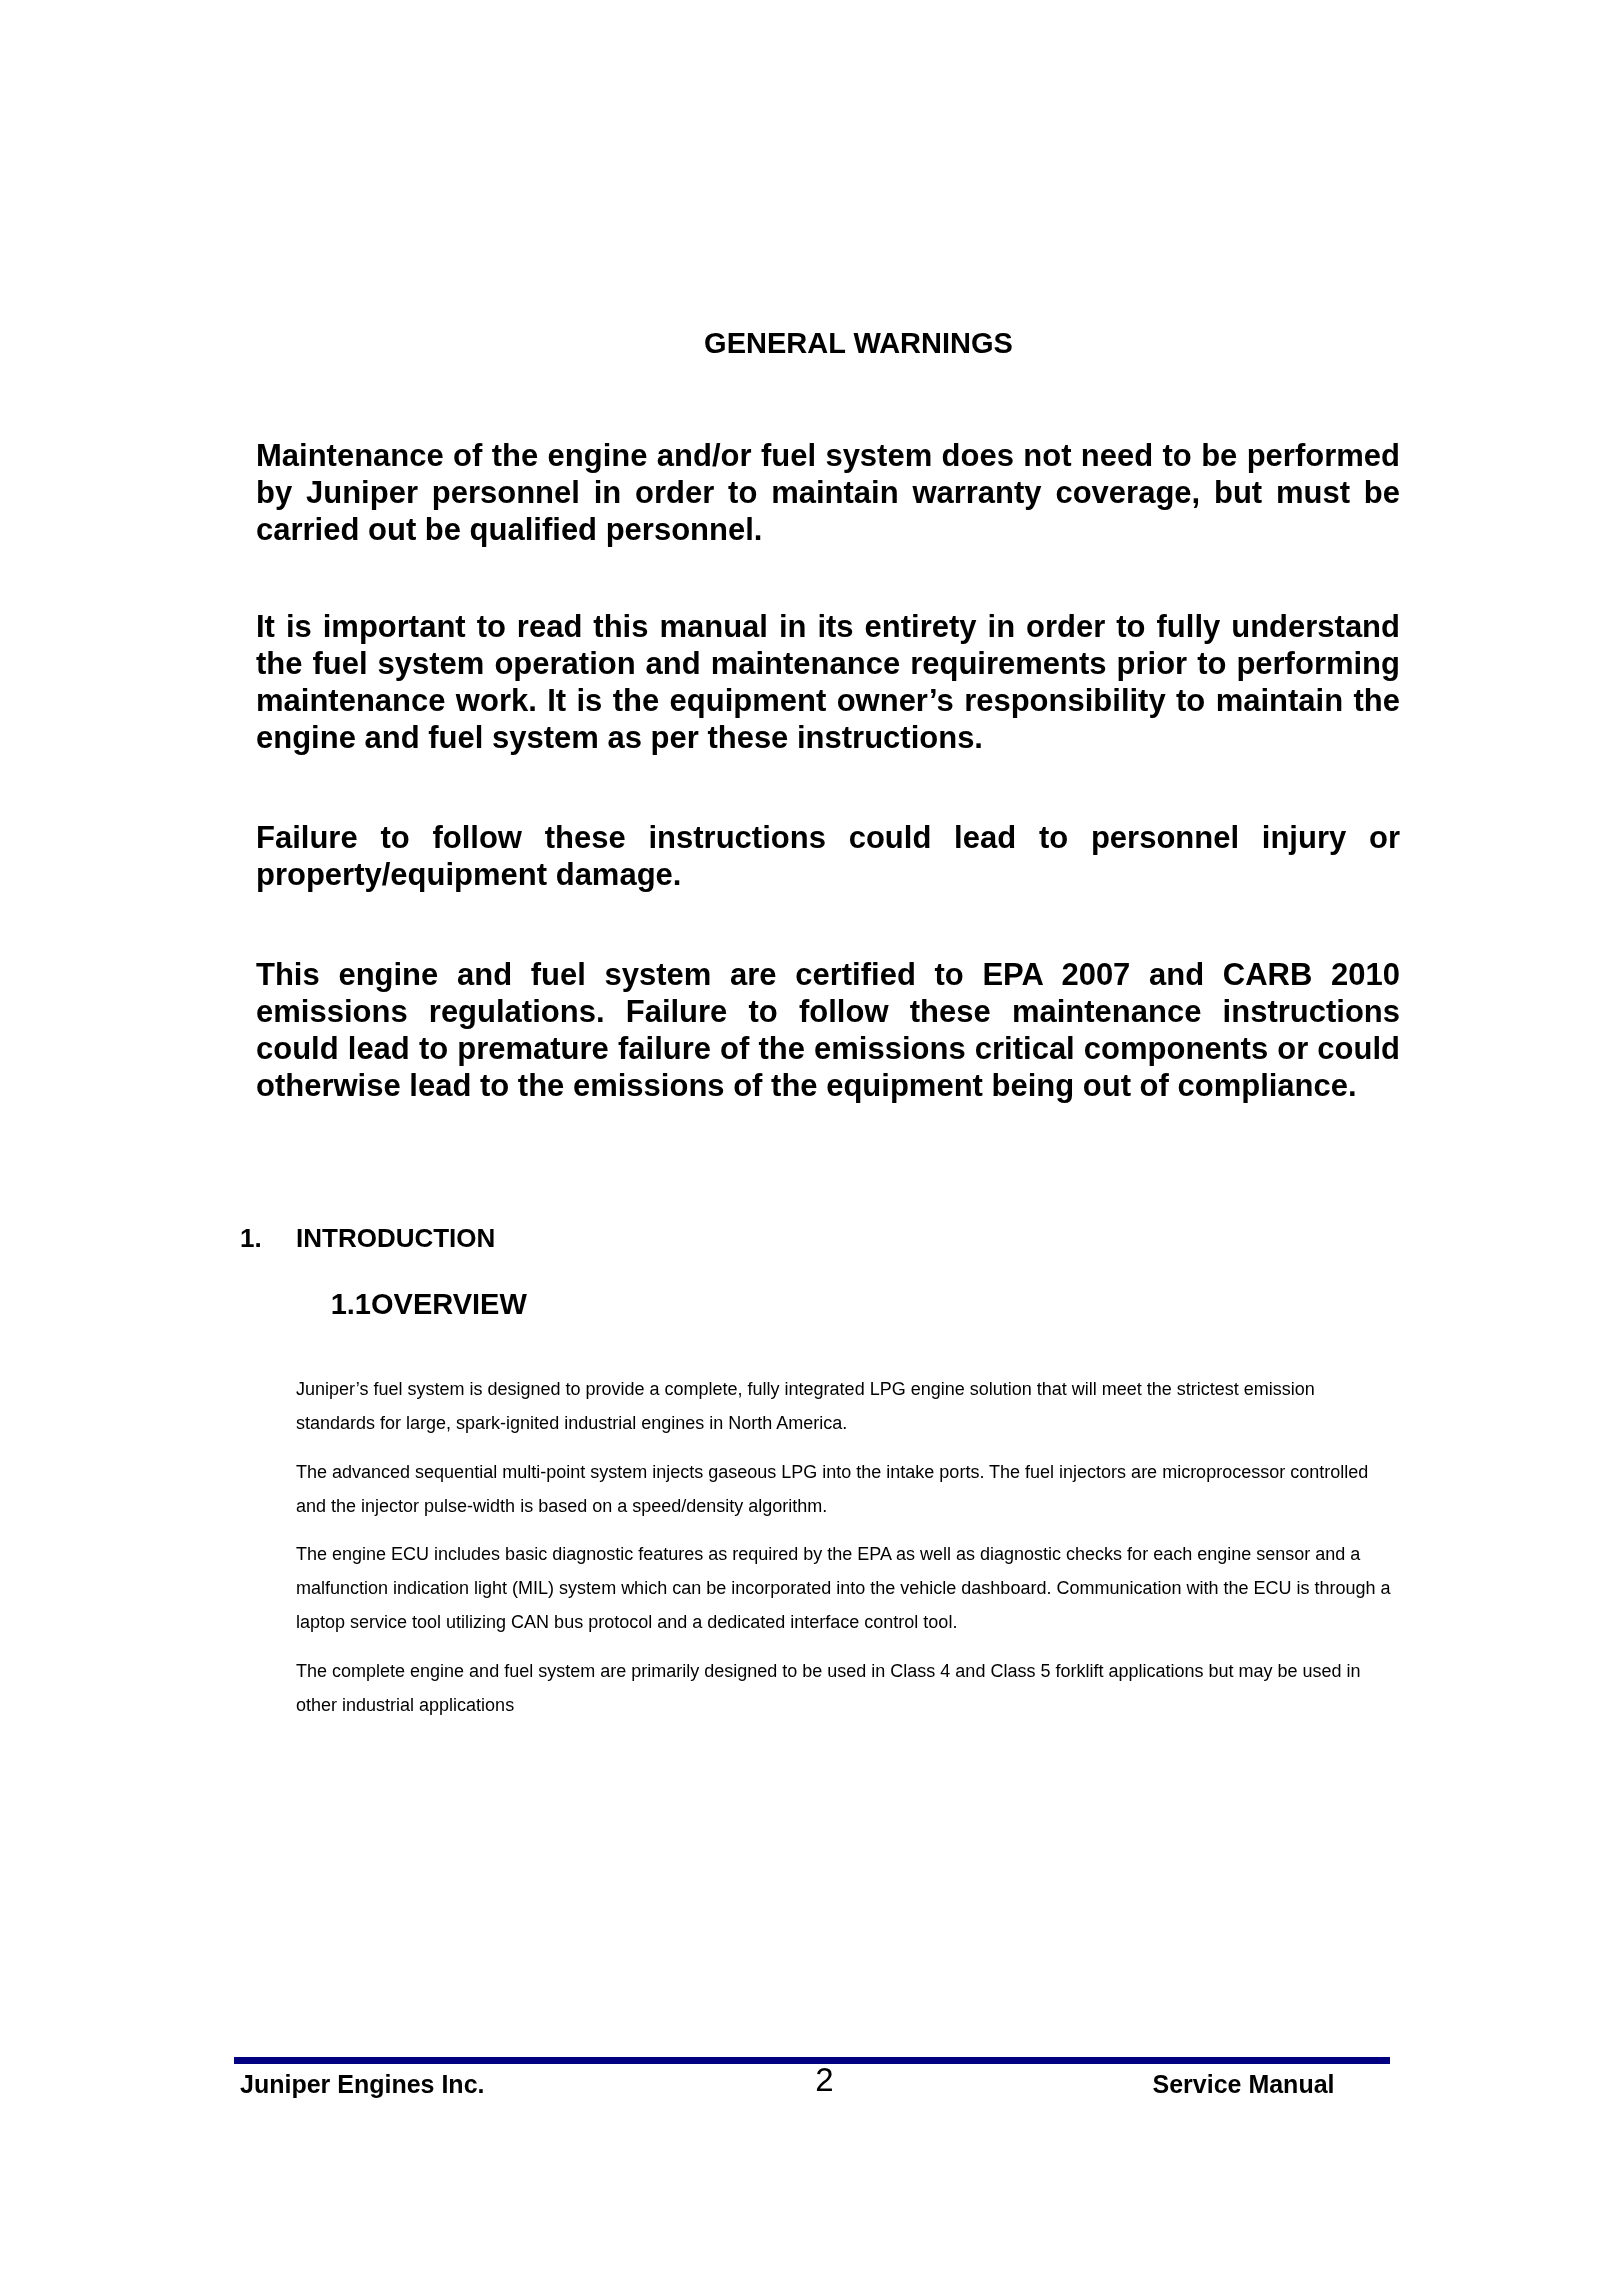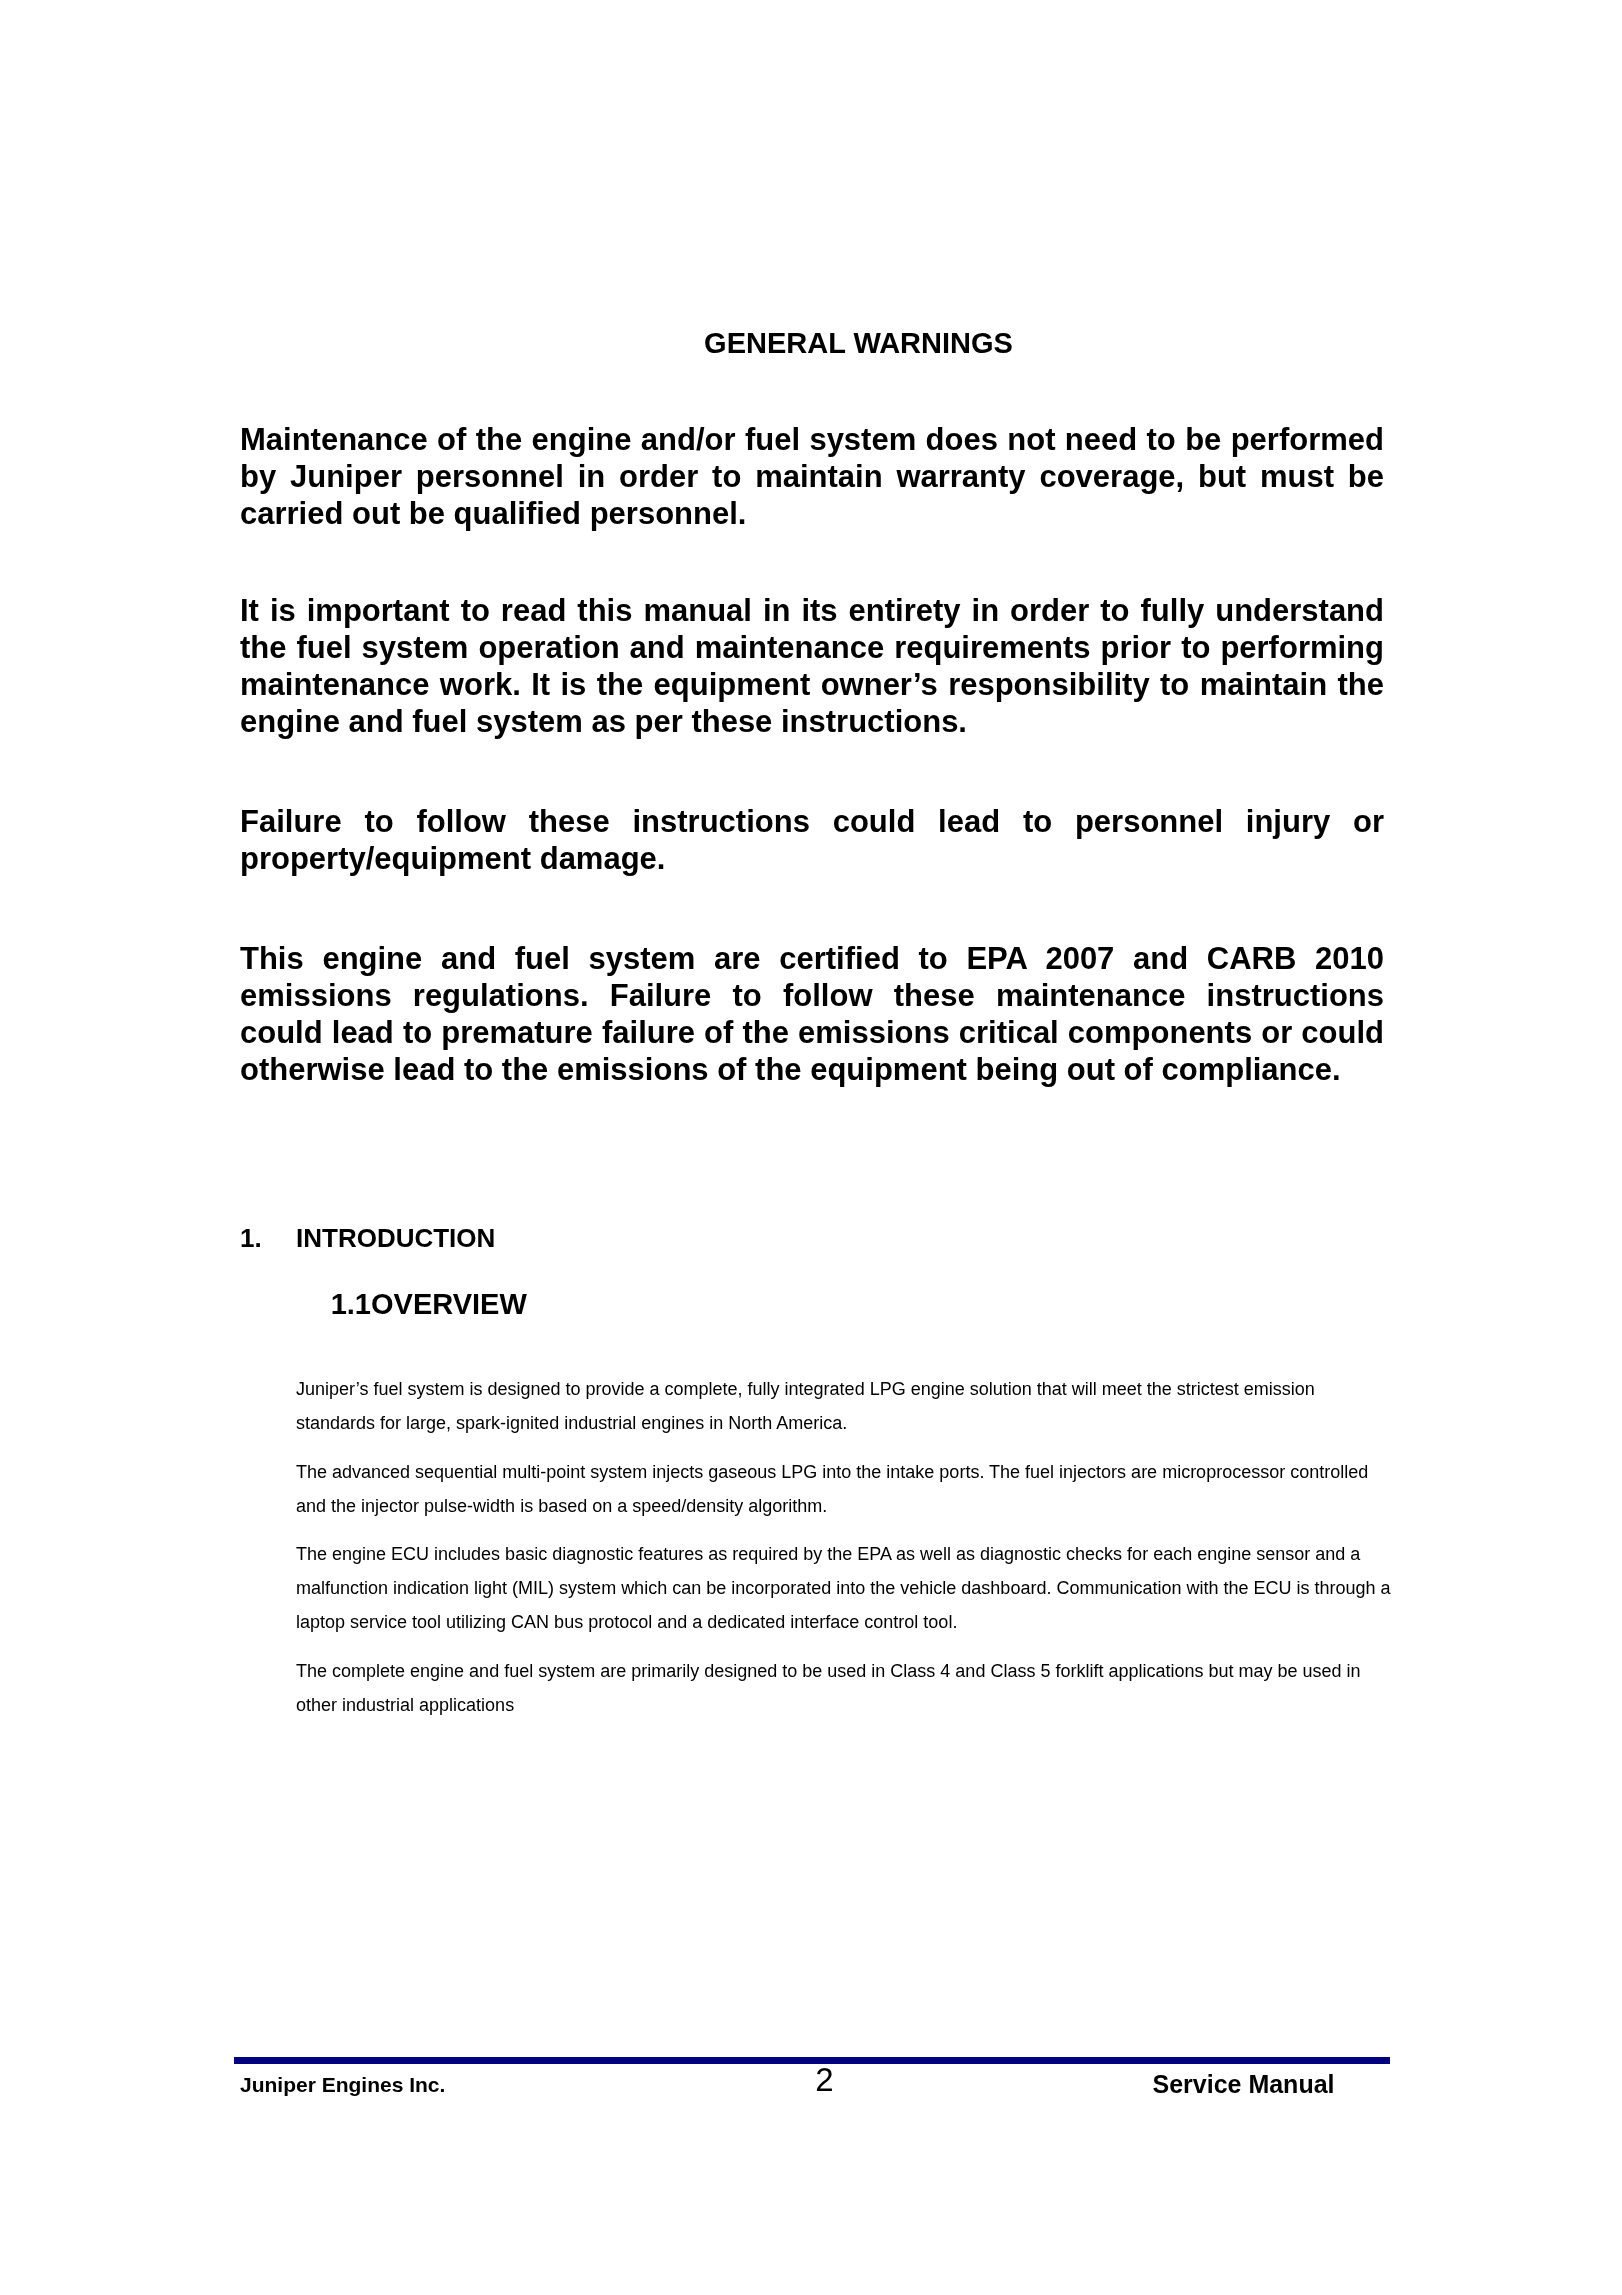--- a/index.html
+++ b/index.html
@@ -1,27 +1,27 @@
 <!DOCTYPE html>
 <html style="font-size:10.5px"><head>
 <meta charset="utf-8">
 <style>
   html, body { margin: 0; padding: 0; background: #ffffff; }
   body { width: 1623px; height: 2295px; position: relative; overflow: hidden; color: #000; font-family: "Liberation Sans", sans-serif; }
   .abs { position: absolute; }
   .title { left: 0; width: 1623px; top: 321px; text-align: center; font-weight: bold; font-size: 29px; line-height: 33px; margin: 6px; padding-left: 41px; }
-  .warn { left: 240px; width: 1144px; font-weight: bold; font-size: 31px; line-height: 37px; text-align: justify; margin: 0; }
+  .warn { left: 240px; width: 1144px; font-weight: bold; font-size: 31px; line-height: 37px; text-align: justify; margin: 16px; }
   .h1 { left: 240px; top: 1222px; font-size: 26px; line-height: 33px; font-weight: bold; margin: 0; white-space: nowrap; }
   .h1 .num { display: inline-block; width: 56px; }
   .h2 { left: 296px; top: 1288px; font-size: 29px; line-height: 33px; font-weight: bold; margin: 0; white-space: nowrap; text-align: right; }
   .h2 .num { display: inline-block; width: 75px; }
   .overview { left: 296px; top: 1372px; width: 1099px; }
   .overview p { margin: 0 0 14.7px 0; font-size: 18px; line-height: 34px; }
   .footer-bar { left: 234px; top: 2057px; width: 1156px; height: 6.5px; }
-  .footer-left { left: 240px; top: 2070px; font-size: 21px; font-weight: bold; line-height: 29px; white-space: nowrap; }
+  .footer-left { left: 240px; top: 2070px; font-size: 25px; font-weight: bold; line-height: 29px; white-space: nowrap; }
   .footer-center { left: 785px; width: 79px; top: 2061px; text-align: center; font-size: 33px; line-height: 38px; }
   .footer-right { left: 1112px; width: 263px; top: 2070px; text-align: center; font-size: 25px; font-weight: bold; line-height: 29px; white-space: nowrap; }
 </style>
 </head>
 <body>
 
 <h1 class="abs title">GENERAL WARNINGS</h1>
 
 <p class="abs warn" style="top:421px">Maintenance of the engine and/or fuel system does not need to be performed by Juniper personnel in order to maintain warranty coverage, but must be carried out be qualified personnel.</p>
 <p class="abs warn" style="top:592px">It is important to read this manual in its entirety in order to fully understand the fuel system operation and maintenance requirements prior to performing maintenance work.  It is the equipment owner’s responsibility to maintain the engine and fuel system as per these instructions.</p>

